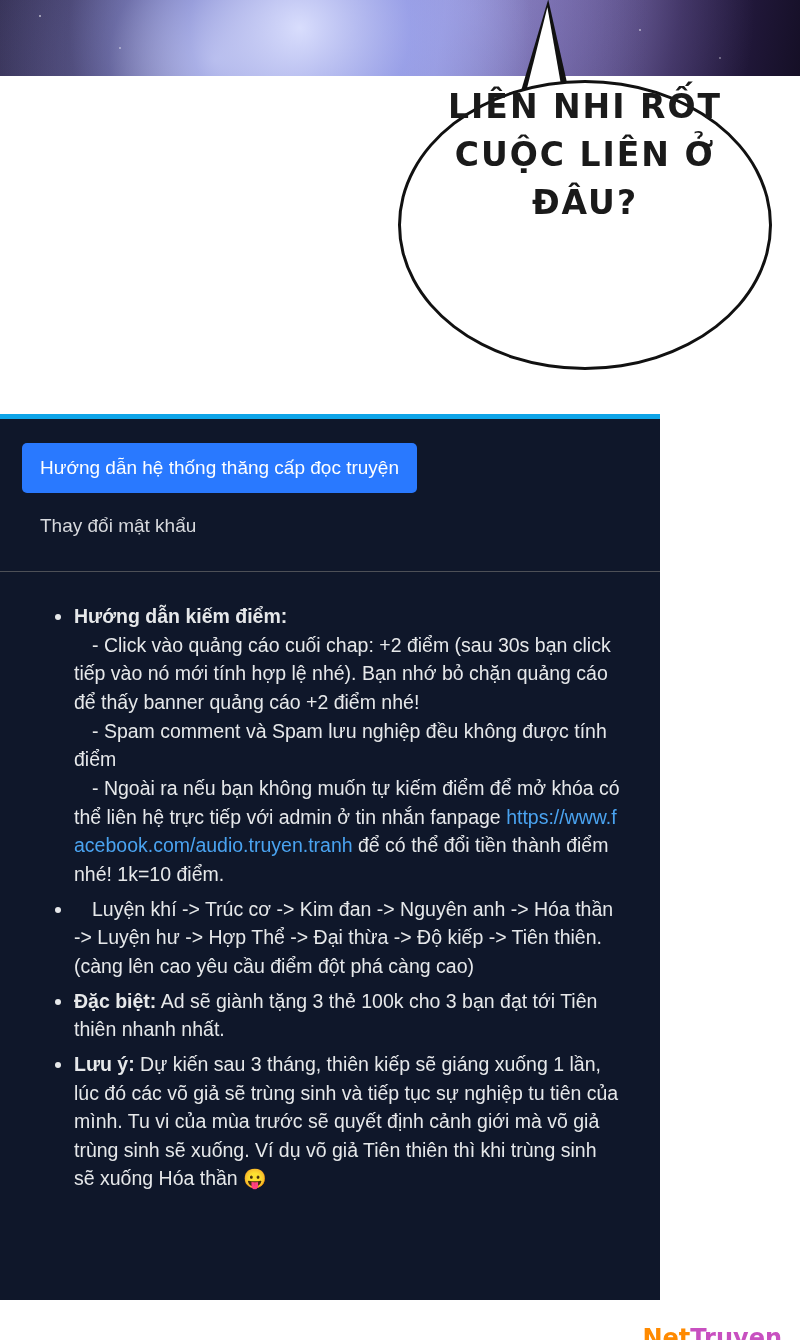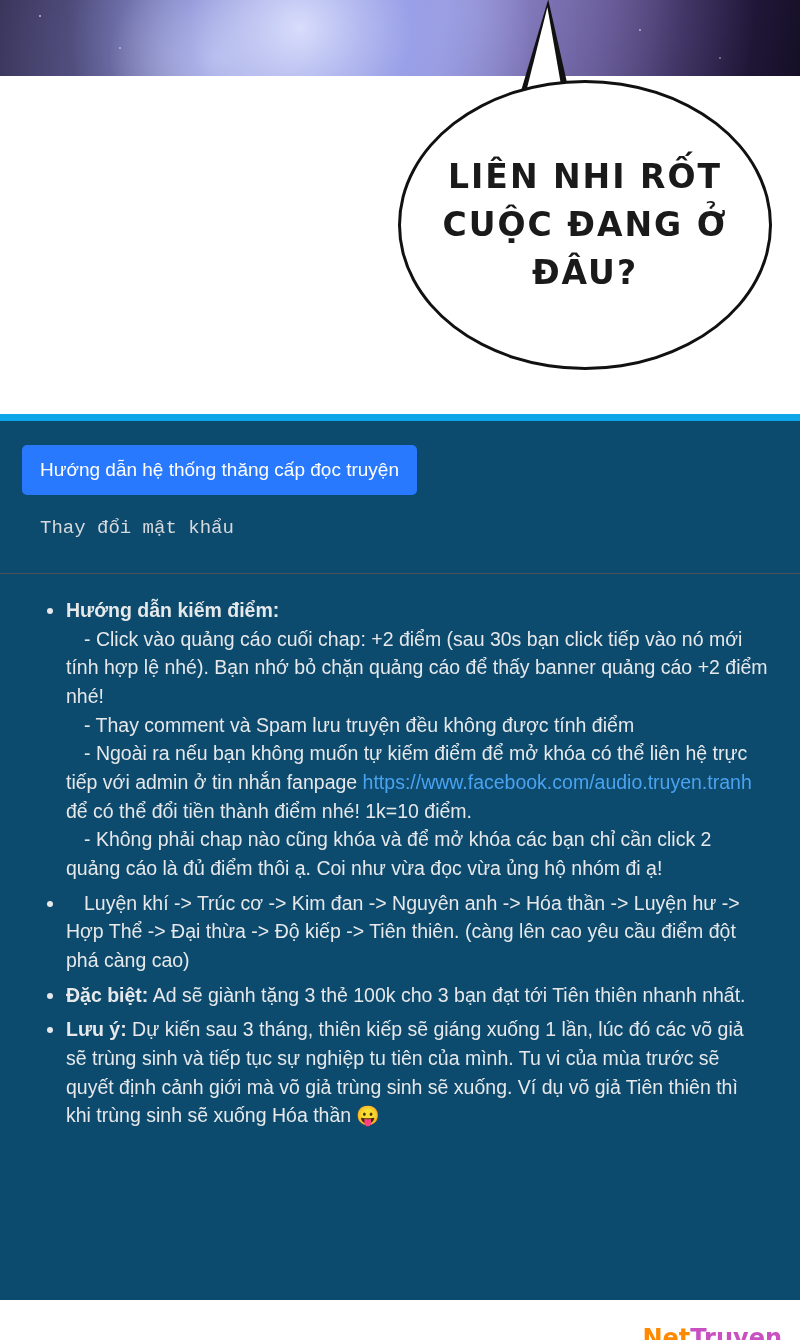--- a/index.html
+++ b/index.html
@@ -59,21 +59,20 @@
     top: 80px;
     width: 374px;
     height: 290px;
     border: 3px solid #111111;
     border-radius: 50%;
     background: #ffffff;
     box-sizing: border-box;
     display: flex;
     flex-direction: column;
     align-items: center;
-    justify-content: center;
   }
   .bubble-tail {
     position: absolute;
     left: 520px;
     top: 0px;
     width: 0; height: 0;
     border-left: 22px solid transparent;
     border-right: 40px solid transparent;
     border-bottom: 118px solid #111111;
     transform: rotate(6deg);
@@ -97,24 +96,24 @@
     line-height: 1.45;
     text-align: center;
     white-space: nowrap;
   }
 
   
   .panel {
     position: absolute;
     left: 0;
     top: 414px;
-    width: 800px;
+    width: 660px;
     height: 886px;
-    background: #0c4a6e;
-    border-top: 7px solid #0ea5e9;
+    background: #0f172a;
+    border-top: 5px solid #0ea5e9;
   }
   .tabs {
     padding: 24px 22px 6px 22px;
     display: flex;
     flex-wrap: wrap;
     align-items: center;
     gap: 0px;
   }
   .tab {
     font-size: 19px;
@@ -123,35 +122,34 @@
     border-radius: 5px;
     cursor: pointer;
     white-space: nowrap;
   }
   .tab.active {
     background: #2979ff;
     color: #ffffff;
   }
   .tab-row2 {
     padding: 2px 22px 0 22px;
-    font-family: Liberation Mono, monospace;
   }
   .divider {
     margin: 20px 0 0 0;
     border-top: 1px solid #4d5057;
   }
 
   .content {
     padding: 14px 24px 0 24px;
     color: #e6e8ea;
     font-size: 19.5px;
     line-height: 1.47;
   }
   ul.bullets {
-    margin: 8px;
+    margin: 16px;
     padding: 0 0 0 34px;
     list-style: disc;
   }
   ul.bullets > li {
     margin-bottom: 6px;
   }
   ul.bullets > li::marker {
     color: #e6e8ea;
   }
   .b { font-weight: bold; }
@@ -191,21 +189,21 @@
 </style>
 </head>
 <body>
 
 <div class="comic">
   <div class="comic-sky"></div>
   <div class="comic-white"></div>
   <div class="bubble-tail"></div>
   <div class="speech-bubble">
     <div class="bubble-line">LIÊN NHI RỐT</div>
-    <div class="bubble-line">CUỘC ĐANG Ở</div>
+    <div class="bubble-line">CUỘC LIÊN Ở</div>
     <div class="bubble-line">ĐÂU?</div>
   </div>
 </div>
 
 <div class="panel">
 
   <div class="tabs">
     <div class="tab active">Hướng dẫn hệ thống thăng cấp đọc truyện</div>
   </div>
   <div class="tab-row2">
@@ -213,23 +211,22 @@
   </div>
 
   <div class="divider"></div>
 
   <div class="content">
     <ul class="bullets">
 
       <li>
         <span class="b">Hướng dẫn kiếm điểm:</span>
         <span class="sub">- Click vào quảng cáo cuối chap: +2 điểm (sau 30s bạn click tiếp vào nó mới tính hợp lệ nhé). Bạn nhớ bỏ chặn quảng cáo để thấy banner quảng cáo +2 điểm nhé!</span>
-        <span class="sub">- Thay comment và Spam lưu truyện đều không được tính điểm</span>
+        <span class="sub">- Spam comment và Spam lưu nghiệp đều không được tính điểm</span>
         <span class="sub"><span>- Ngoài ra nếu bạn không muốn tự kiếm điểm để mở khóa có thể liên hệ trực tiếp với admin ở tin nhắn fanpage </span><a class="link" href="#">https://www.facebook.com/audio.truyen.tranh</a><span> để có thể đổi tiền thành điểm nhé! 1k=10 điểm.</span></span>
-        <span class="sub">- Không phải chap nào cũng khóa và để mở khóa các bạn chỉ cần click 2 quảng cáo là đủ điểm thôi ạ. Coi như vừa đọc vừa ủng hộ nhóm đi ạ!</span>
       </li>
 
       <li>
         <span class="sub">Luyện khí -&gt; Trúc cơ -&gt; Kim đan -&gt; Nguyên anh -&gt; Hóa thần -&gt; Luyện hư -&gt; Hợp Thể -&gt; Đại thừa -&gt; Độ kiếp -&gt; Tiên thiên. (càng lên cao yêu cầu điểm đột phá càng cao)</span>
       </li>
 
       <li>
         <span class="b">Đặc biệt:</span><span> Ad sẽ giành tặng 3 thẻ 100k cho 3 bạn đạt tới Tiên thiên nhanh nhất.</span>
       </li>
 

